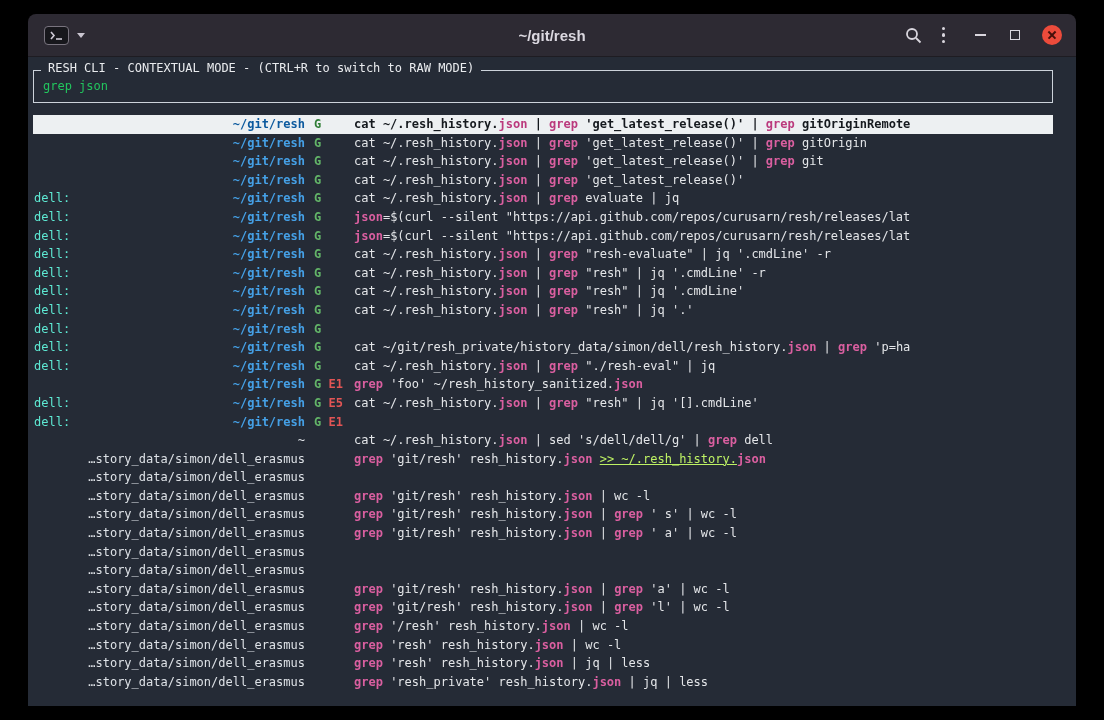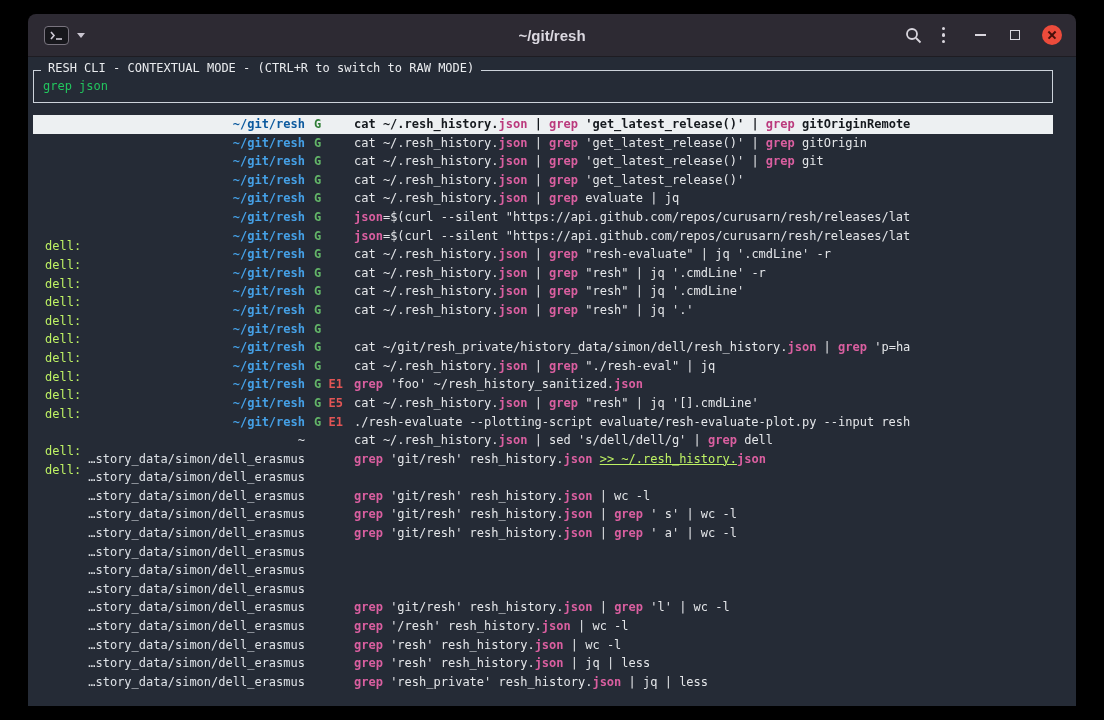--- a/index.html
+++ b/index.html
@@ -59,21 +59,21 @@
   }
   .qtitle {
     position:absolute; top:-10px; left:7px; background:#252b36; padding:0 7px;
     color:#e9ebee; white-space:pre;
   }
   .query { color:#22c55e; padding:8px 9px 0 9px; white-space:pre; }
 
   .rows { margin-top:12px; }
   .row { display:flex; height:18.6px; line-height:18.6px; white-space:pre; }
   .left { width:272px; flex:none; position:relative; }
-  .host { position:absolute; left:12px; top:0; color:#bef264;margin-top:48px; }
+  .host { position:absolute; left:1px; top:0; color:#5eead4; }
   .dir  { display:block; text-align:right; }
   .dir-repo  { color:#45a0e6; font-weight:bold; }
   .dir-plain { color:#dde1e6; }
   .flags { width:40px; flex:none; margin-left:9px; font-weight:bold; }
   .f-g { color:#63b568; }
   .f-e { color:#e25555; }
   .cmd { flex:1; overflow:hidden; }
   .c-w { color:#e4e6e9; }
   .c-m { color:#da5fa0; font-weight:bold; }
   .c-t { color:#bef264;text-decoration:underline; }
@@ -148,30 +148,30 @@
         <div class="row"><span class="left"><span class="host">dell:</span><span class="dir dir-repo">~/git/resh</span></span><span class="flags"><span class="f-g">G</span></span><span class="cmd"><span class="c-m">json</span><span class="c-w">=$(curl --silent "https://api.github.com/repos/curusarn/resh/releases/lat</span></span></div>
         <div class="row"><span class="left"><span class="host">dell:</span><span class="dir dir-repo">~/git/resh</span></span><span class="flags"><span class="f-g">G</span></span><span class="cmd"><span class="c-w">cat ~/.resh_history.</span><span class="c-m">json</span><span class="c-w"> | </span><span class="c-m">grep</span><span class="c-w"> "resh-evaluate" | jq '.cmdLine' -r</span></span></div>
         <div class="row"><span class="left"><span class="host">dell:</span><span class="dir dir-repo">~/git/resh</span></span><span class="flags"><span class="f-g">G</span></span><span class="cmd"><span class="c-w">cat ~/.resh_history.</span><span class="c-m">json</span><span class="c-w"> | </span><span class="c-m">grep</span><span class="c-w"> "resh" | jq '.cmdLine' -r</span></span></div>
         <div class="row"><span class="left"><span class="host">dell:</span><span class="dir dir-repo">~/git/resh</span></span><span class="flags"><span class="f-g">G</span></span><span class="cmd"><span class="c-w">cat ~/.resh_history.</span><span class="c-m">json</span><span class="c-w"> | </span><span class="c-m">grep</span><span class="c-w"> "resh" | jq '.cmdLine'</span></span></div>
         <div class="row"><span class="left"><span class="host">dell:</span><span class="dir dir-repo">~/git/resh</span></span><span class="flags"><span class="f-g">G</span></span><span class="cmd"><span class="c-w">cat ~/.resh_history.</span><span class="c-m">json</span><span class="c-w"> | </span><span class="c-m">grep</span><span class="c-w"> "resh" | jq '.'</span></span></div>
         <div class="row"><span class="left"><span class="host">dell:</span><span class="dir dir-repo">~/git/resh</span></span><span class="flags"><span class="f-g">G</span></span></div>
         <div class="row"><span class="left"><span class="host">dell:</span><span class="dir dir-repo">~/git/resh</span></span><span class="flags"><span class="f-g">G</span></span><span class="cmd"><span class="c-w">cat ~/git/resh_private/history_data/simon/dell/resh_history.</span><span class="c-m">json</span><span class="c-w"> | </span><span class="c-m">grep</span><span class="c-w"> 'p=ha</span></span></div>
         <div class="row"><span class="left"><span class="host">dell:</span><span class="dir dir-repo">~/git/resh</span></span><span class="flags"><span class="f-g">G</span></span><span class="cmd"><span class="c-w">cat ~/.resh_history.</span><span class="c-m">json</span><span class="c-w"> | </span><span class="c-m">grep</span><span class="c-w"> "./resh-eval" | jq</span></span></div>
         <div class="row"><span class="left"><span class="dir dir-repo">~/git/resh</span></span><span class="flags"><span class="f-g">G</span> <span class="f-e">E1</span></span><span class="cmd"><span class="c-m">grep</span><span class="c-w"> 'foo' ~/resh_history_sanitized.</span><span class="c-m">json</span></span></div>
         <div class="row"><span class="left"><span class="host">dell:</span><span class="dir dir-repo">~/git/resh</span></span><span class="flags"><span class="f-g">G</span> <span class="f-e">E5</span></span><span class="cmd"><span class="c-w">cat ~/.resh_history.</span><span class="c-m">json</span><span class="c-w"> | </span><span class="c-m">grep</span><span class="c-w"> "resh" | jq '[].cmdLine'</span></span></div>
-        <div class="row"><span class="left"><span class="host">dell:</span><span class="dir dir-repo">~/git/resh</span></span><span class="flags"><span class="f-g">G</span> <span class="f-e">E1</span></span><span class="cmd"><span class="c-w">./resh-evaluate --plotting-script evaluate/resh-evaluate-plot.py --input resh</span></span></div>
+        <div class="row"><span class="left"><span class="host">dell:</span><span class="dir dir-repo">~/git/resh</span></span><span class="flags"><span class="f-g">G</span> <span class="f-e">E1</span></span></div>
         <div class="row"><span class="left"><span class="dir dir-plain">~</span></span><span class="flags"></span><span class="cmd"><span class="c-w">cat ~/.resh_history.</span><span class="c-m">json</span><span class="c-w"> | sed 's/dell/dell/g' | </span><span class="c-m">grep</span><span class="c-w"> dell</span></span></div>
         <div class="row"><span class="left"><span class="dir dir-plain">…story_data/simon/dell_erasmus</span></span><span class="flags"></span><span class="cmd"><span class="c-m">grep</span><span class="c-w"> 'git/resh' resh_history.</span><span class="c-m">json</span><span class="c-w"> </span><span class="c-t">&gt;&gt; ~/.resh_history.</span><span class="c-m">json</span></span></div>
         <div class="row"><span class="left"><span class="dir dir-plain">…story_data/simon/dell_erasmus</span></span><span class="flags"></span></div>
         <div class="row"><span class="left"><span class="dir dir-plain">…story_data/simon/dell_erasmus</span></span><span class="flags"></span><span class="cmd"><span class="c-m">grep</span><span class="c-w"> 'git/resh' resh_history.</span><span class="c-m">json</span><span class="c-w"> | wc -l</span></span></div>
         <div class="row"><span class="left"><span class="dir dir-plain">…story_data/simon/dell_erasmus</span></span><span class="flags"></span><span class="cmd"><span class="c-m">grep</span><span class="c-w"> 'git/resh' resh_history.</span><span class="c-m">json</span><span class="c-w"> | </span><span class="c-m">grep</span><span class="c-w"> ' s' | wc -l</span></span></div>
         <div class="row"><span class="left"><span class="dir dir-plain">…story_data/simon/dell_erasmus</span></span><span class="flags"></span><span class="cmd"><span class="c-m">grep</span><span class="c-w"> 'git/resh' resh_history.</span><span class="c-m">json</span><span class="c-w"> | </span><span class="c-m">grep</span><span class="c-w"> ' a' | wc -l</span></span></div>
         <div class="row"><span class="left"><span class="dir dir-plain">…story_data/simon/dell_erasmus</span></span><span class="flags"></span></div>
         <div class="row"><span class="left"><span class="dir dir-plain">…story_data/simon/dell_erasmus</span></span><span class="flags"></span></div>
-        <div class="row"><span class="left"><span class="dir dir-plain">…story_data/simon/dell_erasmus</span></span><span class="flags"></span></div>
+        <div class="row"><span class="left"><span class="dir dir-plain">…story_data/simon/dell_erasmus</span></span><span class="flags"></span><span class="cmd"><span class="c-m">grep</span><span class="c-w"> 'git/resh' resh_history.</span><span class="c-m">json</span><span class="c-w"> | </span><span class="c-m">grep</span><span class="c-w"> 'a' | wc -l</span></span></div>
         <div class="row"><span class="left"><span class="dir dir-plain">…story_data/simon/dell_erasmus</span></span><span class="flags"></span><span class="cmd"><span class="c-m">grep</span><span class="c-w"> 'git/resh' resh_history.</span><span class="c-m">json</span><span class="c-w"> | </span><span class="c-m">grep</span><span class="c-w"> 'l' | wc -l</span></span></div>
         <div class="row"><span class="left"><span class="dir dir-plain">…story_data/simon/dell_erasmus</span></span><span class="flags"></span><span class="cmd"><span class="c-m">grep</span><span class="c-w"> '/resh' resh_history.</span><span class="c-m">json</span><span class="c-w"> | wc -l</span></span></div>
         <div class="row"><span class="left"><span class="dir dir-plain">…story_data/simon/dell_erasmus</span></span><span class="flags"></span><span class="cmd"><span class="c-m">grep</span><span class="c-w"> 'resh' resh_history.</span><span class="c-m">json</span><span class="c-w"> | wc -l</span></span></div>
         <div class="row"><span class="left"><span class="dir dir-plain">…story_data/simon/dell_erasmus</span></span><span class="flags"></span><span class="cmd"><span class="c-m">grep</span><span class="c-w"> 'resh' resh_history.</span><span class="c-m">json</span><span class="c-w"> | jq | less</span></span></div>
         <div class="row"><span class="left"><span class="dir dir-plain">…story_data/simon/dell_erasmus</span></span><span class="flags"></span><span class="cmd"><span class="c-m">grep</span><span class="c-w"> 'resh_private' resh_history.</span><span class="c-m">json</span><span class="c-w"> | jq | less</span></span></div>
       </div>
 
   </div>
 </div>
 

